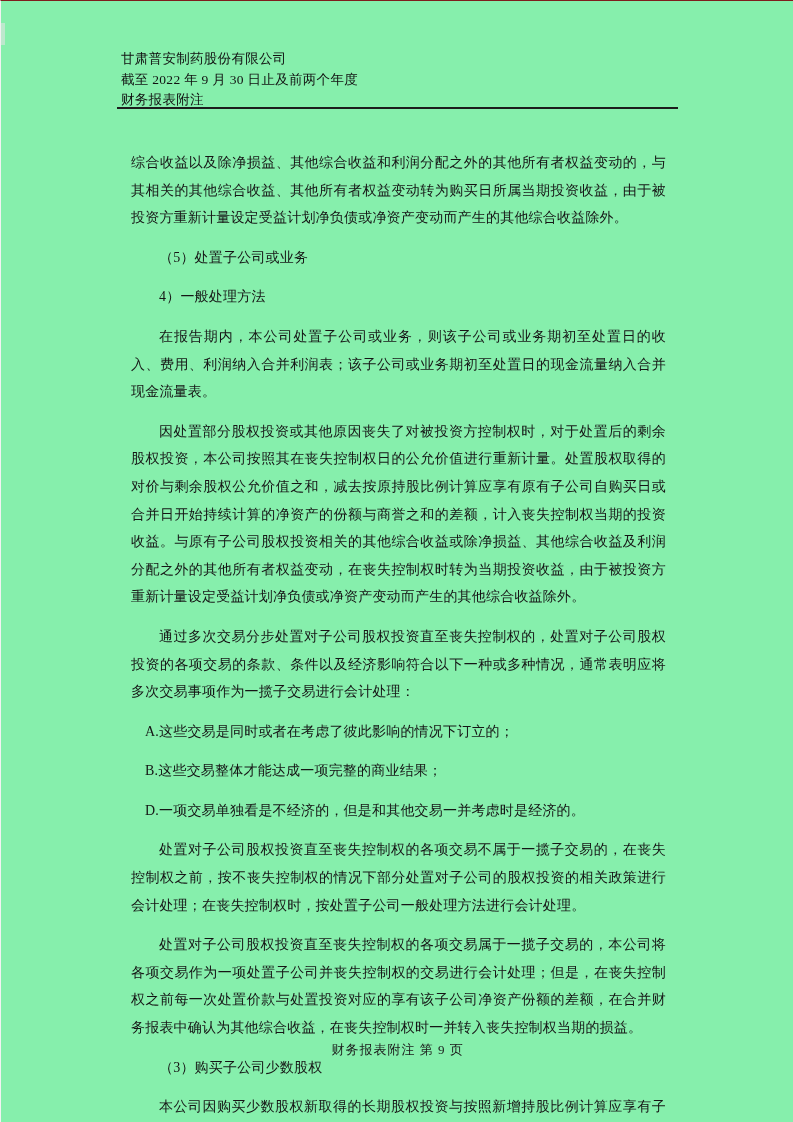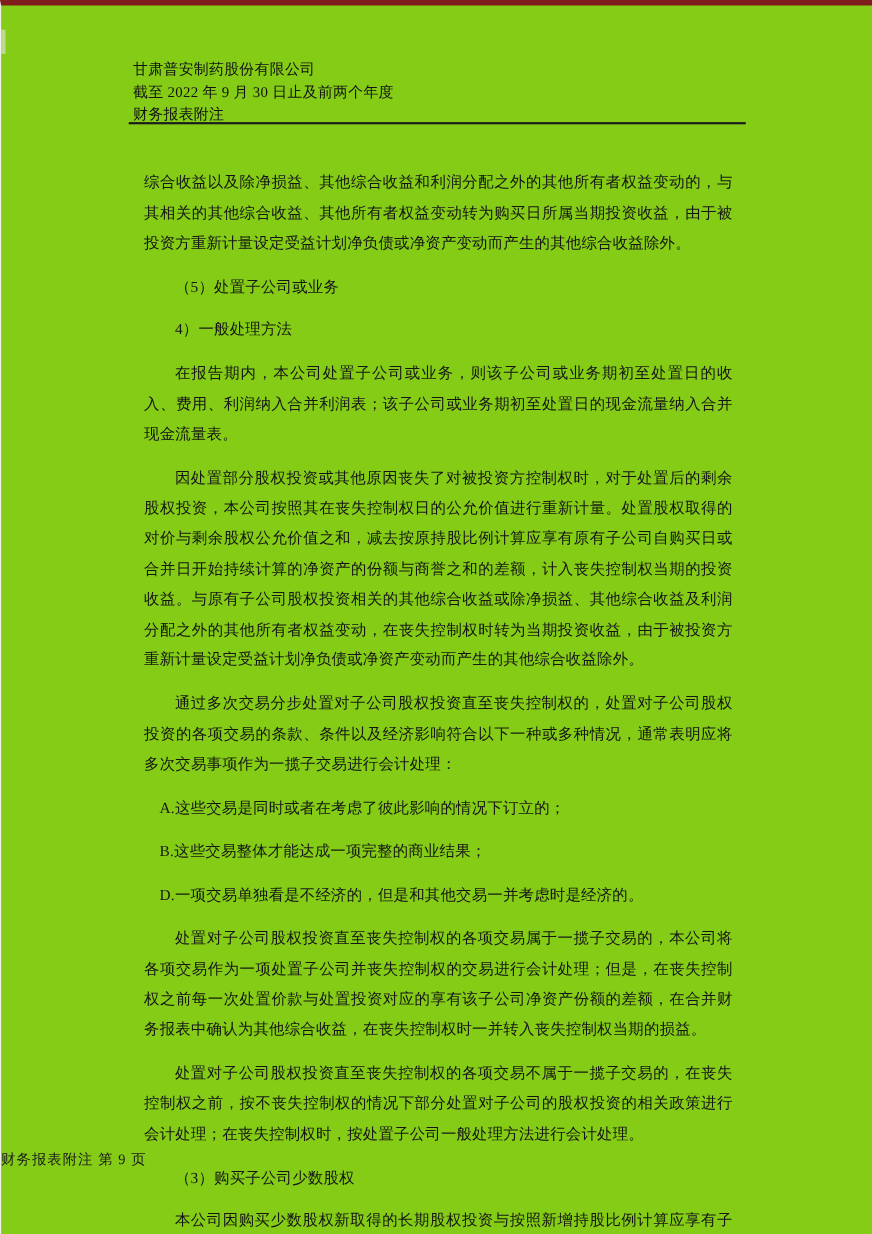--- a/index.html
+++ b/index.html
@@ -9,22 +9,22 @@
     background: #ffffff;
     position: relative;
     overflow: hidden;
     font-family: "Liberation Serif", "DejaVu Serif", serif;
     color: #151515;
     -webkit-font-smoothing: antialiased;
   }
   .page {
     position: absolute;
     inset: 0;
-    background: #84cc16;
-    border-top: 5px solid #7f1d1d;
+    background: #86efac;
+    border-top: 1px solid #7f1d1d;
     border-left: 1px solid #f2f2f2;
   }
   .scan-artifact {
     position: absolute;
     left: 0; top: 22px;
     width: 4px; height: 22px;
     background: #e3e3e3;
     opacity: .6;
   }
   .header {
@@ -59,20 +59,21 @@
   }
   .body-text p { margin: 12px; padding: 0; }
   .bp-flush  { text-indent: 0; }
   .bp-indent { text-indent: 2em; }
   .bp-list   { text-indent: 1em; }
   .footer {
     position: absolute;
     left: 0;
     top: 1040px;
     width: 793px;
+    text-align: center;
     font-size: 13px;
     letter-spacing: 1px;
     color: #1a1a1a;
   }
 </style>
 </head>
 <body>
 
 <div class="page">
 
@@ -89,22 +90,22 @@
   <div class="body-text">
       <p class="bp bp-flush">综合收益以及除净损益、其他综合收益和利润分配之外的其他所有者权益变动的，与其相关的其他综合收益、其他所有者权益变动转为购买日所属当期投资收益，由于被投资方重新计量设定受益计划净负债或净资产变动而产生的其他综合收益除外。</p>
       <p class="bp bp-indent">（5）处置子公司或业务</p>
       <p class="bp bp-indent">4）一般处理方法</p>
       <p class="bp bp-indent">在报告期内，本公司处置子公司或业务，则该子公司或业务期初至处置日的收入、费用、利润纳入合并利润表；该子公司或业务期初至处置日的现金流量纳入合并现金流量表。</p>
       <p class="bp bp-indent">因处置部分股权投资或其他原因丧失了对被投资方控制权时，对于处置后的剩余股权投资，本公司按照其在丧失控制权日的公允价值进行重新计量。处置股权取得的对价与剩余股权公允价值之和，减去按原持股比例计算应享有原有子公司自购买日或合并日开始持续计算的净资产的份额与商誉之和的差额，计入丧失控制权当期的投资收益。与原有子公司股权投资相关的其他综合收益或除净损益、其他综合收益及利润分配之外的其他所有者权益变动，在丧失控制权时转为当期投资收益，由于被投资方重新计量设定受益计划净负债或净资产变动而产生的其他综合收益除外。</p>
       <p class="bp bp-indent">通过多次交易分步处置对子公司股权投资直至丧失控制权的，处置对子公司股权投资的各项交易的条款、条件以及经济影响符合以下一种或多种情况，通常表明应将多次交易事项作为一揽子交易进行会计处理：</p>
       <p class="bp bp-list">A.这些交易是同时或者在考虑了彼此影响的情况下订立的；</p>
       <p class="bp bp-list">B.这些交易整体才能达成一项完整的商业结果；</p>
       <p class="bp bp-list">D.一项交易单独看是不经济的，但是和其他交易一并考虑时是经济的。</p>
+      <p class="bp bp-indent">处置对子公司股权投资直至丧失控制权的各项交易不属于一揽子交易的，在丧失控制权之前，按不丧失控制权的情况下部分处置对子公司的股权投资的相关政策进行会计处理；在丧失控制权时，按处置子公司一般处理方法进行会计处理。</p>
       <p class="bp bp-indent">处置对子公司股权投资直至丧失控制权的各项交易属于一揽子交易的，本公司将各项交易作为一项处置子公司并丧失控制权的交易进行会计处理；但是，在丧失控制权之前每一次处置价款与处置投资对应的享有该子公司净资产份额的差额，在合并财务报表中确认为其他综合收益，在丧失控制权时一并转入丧失控制权当期的损益。</p>
-      <p class="bp bp-indent">处置对子公司股权投资直至丧失控制权的各项交易不属于一揽子交易的，在丧失控制权之前，按不丧失控制权的情况下部分处置对子公司的股权投资的相关政策进行会计处理；在丧失控制权时，按处置子公司一般处理方法进行会计处理。</p>
       <p class="bp bp-indent">（3）购买子公司少数股权</p>
       <p class="bp bp-indent">本公司因购买少数股权新取得的长期股权投资与按照新增持股比例计算应享有子公司自购买日（或合并日）开始持续计算的净资产份额之间的差额，调整合并资产负债表中的资</p>
     </div>
 
   <div class="footer">
     <span>财务报表附注 第 9 页</span>
   </div>
 
 </div>
 

